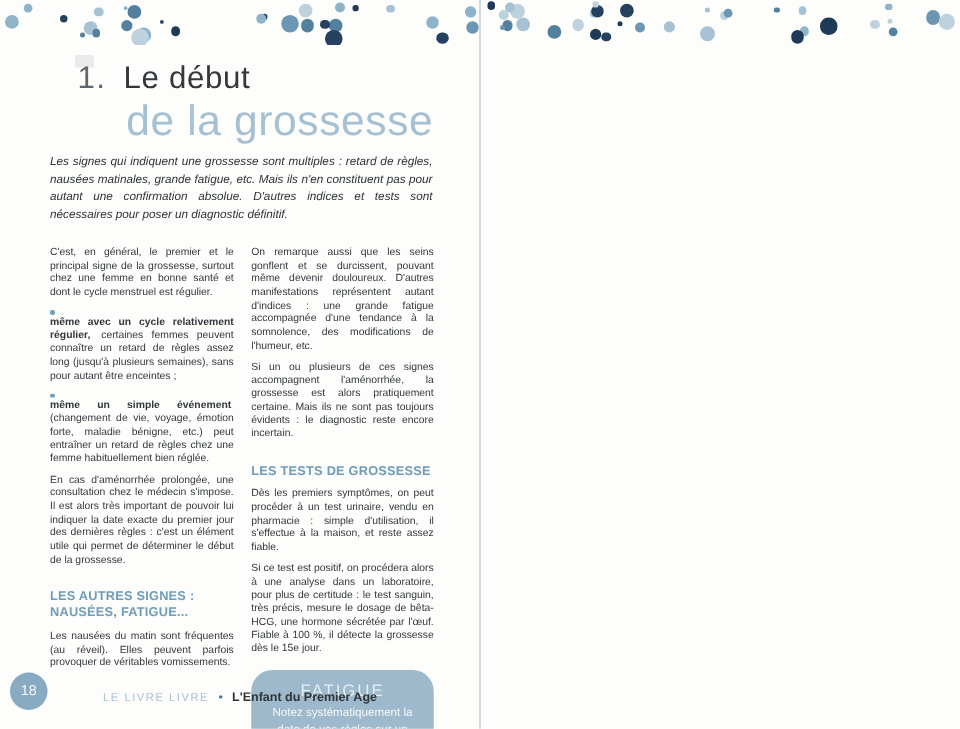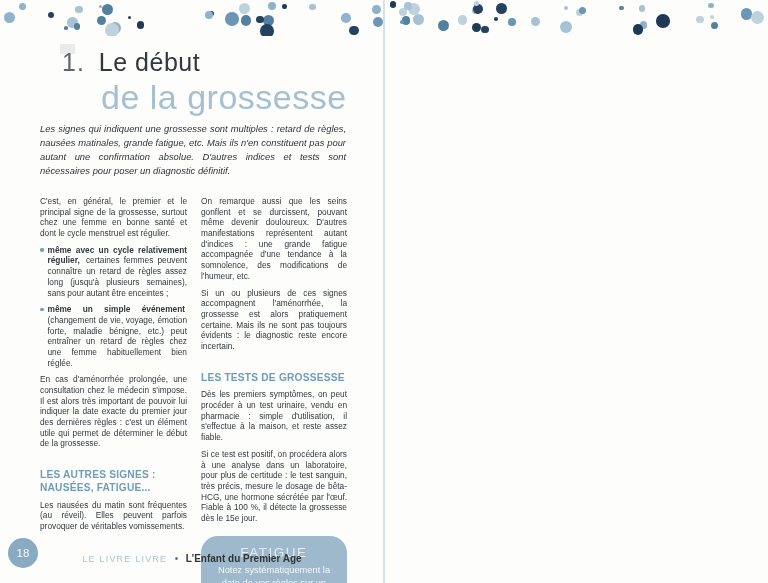--- a/index.html
+++ b/index.html
@@ -20,21 +20,21 @@
   .title-row{position:absolute;left:62px;top:48px;white-space:nowrap;}
   .chnum{font-size:25px;color:#5f666c;letter-spacing:1px;margin-right:14px;}
   .t1{font-size:25px;color:#34383c;letter-spacing:.5px;}
   .t2{position:absolute;left:101px;top:78px;font-size:34px;color:#a5c0d2;letter-spacing:.5px;}
   .intro{position:absolute;left:40px;top:122px;width:306px;margin:0;
     font-style:italic;font-size:9.4px;line-height:1.5;color:#2e3338;text-align:justify;}
   .col{position:absolute;}
   .col h3{margin:0 0 5px 0;font-size:10.2px;font-weight:bold;color:#6f9cb8;letter-spacing:.2px;line-height:1.25;}
   .col h3.mt{margin-top:20px;}
   .col p{margin:0 0 6px 0;font-size:8.3px;line-height:1.29;color:#33383c;text-align:justify;}
-  .bullet{display:flex;}
+  .bullet{display:flex;flex-direction:column;}
   .bullet .bdot{flex:0 0 auto;width:3.5px;height:3.5px;border-radius:50%;background:#6f9cb8;margin:3.5px 4px 0 0;}
   .bullet b{margin-right:2px;}
   .conseil{margin-top:12px;background:#9db9cb;border-radius:17px;padding:9px 10px 11px;text-align:center;}
   .conseil .ct{font-size:13.5px;color:#e3edf3;letter-spacing:1.5px;margin-bottom:4px;}
   .conseil .cb{font-size:9.3px;color:#f4f8fa;line-height:1.4;}
 
   
   .pageno{position:absolute;top:538px;width:30px;height:30px;border-radius:50%;background:#88abc1;
     color:#f2f6f9;font-size:11.5px;display:flex;align-items:center;justify-content:center;}
   .pageno.left-no{left:8px;}

